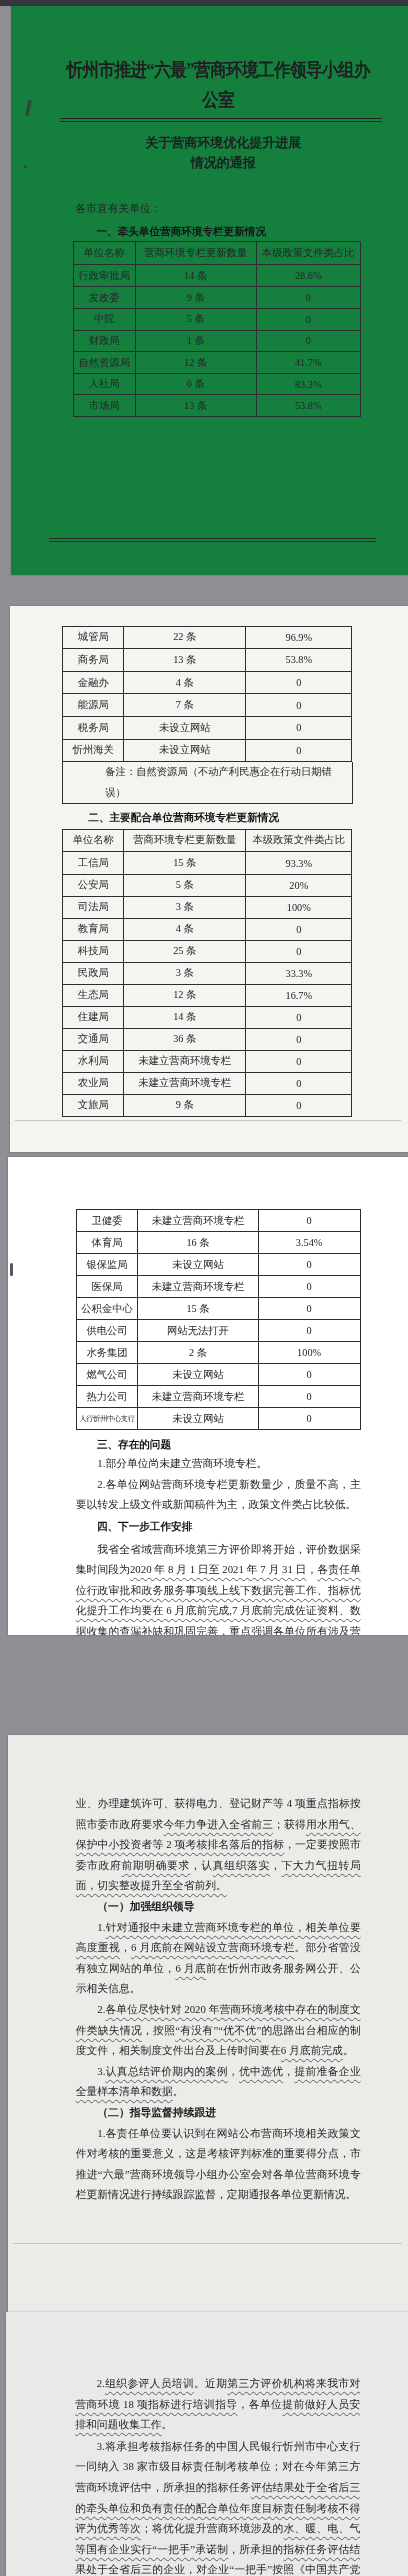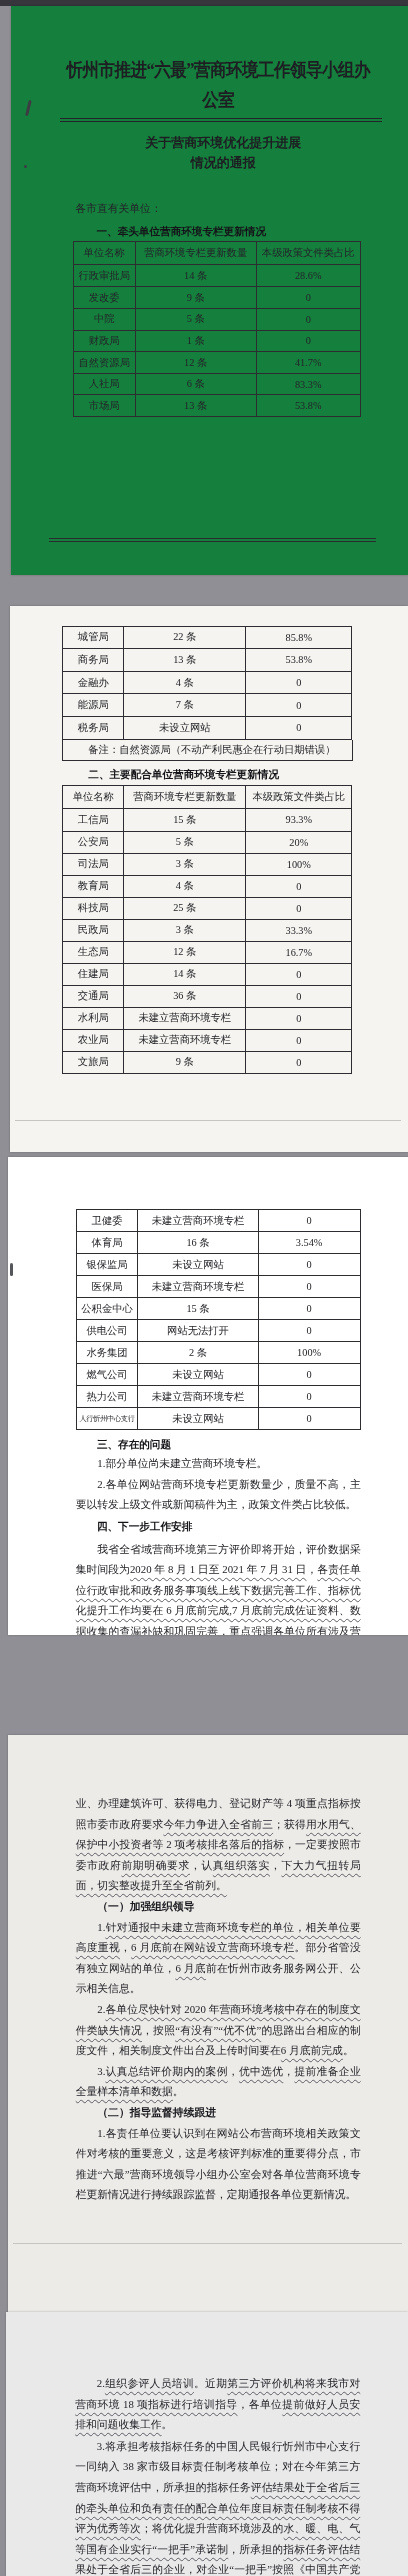--- a/index.html
+++ b/index.html
@@ -44,21 +44,21 @@
     border:1px solid #2c2c31;text-align:center;vertical-align:middle;
     font-size:10.3px;color:#232328;padding:0 1px;overflow:hidden;
   }
   table.gov td.tight{font-size:7.2px;letter-spacing:-0.3px;}
   #t1a td{height:20.6px;} #t1a tr:first-child td{height:21.6px;}
   #t1b td{height:21.6px;}
   #t2a td{height:21px;} #t2a tr:first-child td{height:21.6px;}
   #t2b td{height:21px;}
   .note-box{
     border:1px solid #2c2c31;border-top:none;box-sizing:border-box;
-    font-size:10.3px;line-height:20.6px;padding-left:25px;color:#232328;
+    font-size:10.3px;line-height:20.6px;padding-left:42px;color:#232328;
   }
   .footer-rule{position:absolute;left:38px;width:327px;height:1.5px;border-top:1px solid #2a2a2f;border-bottom:0.5px solid #2a2a2f;}
   .faint-line{position:absolute;left:5.2px;right:7.2px;height:0.5px;background:#c7c5bf;}
   .artifact{position:absolute;background:#3c3c42;border-radius:1.5px;}
   .a1{left:15.5px;top:94px;width:2.6px;height:15.5px;transform:rotate(14deg);}
   .a2{left:12.4px;top:159px;width:3.6px;height:2.6px;}
   .a3{left:2.1px;top:106px;width:3.1px;height:13.4px;background:#55555c;}
 </style>
 </head>
 <body>
@@ -137,39 +137,44 @@
     <table class="gov" id="t1b" style="margin-top:0;">
       <colgroup>
           <col style="width:61px;">
           <col style="width:122px;">
           <col style="width:106px;">
         </colgroup>
       <tbody>
           <tr>
             <td>城管局</td>
             <td>22 条</td>
-            <td>85.8%</td>
+            <td>96.9%</td>
           </tr>
           <tr>
             <td>商务局</td>
             <td>13 条</td>
             <td>53.8%</td>
           </tr>
           <tr>
             <td>金融办</td>
             <td>4 条</td>
             <td>0</td>
           </tr>
           <tr>
             <td>能源局</td>
             <td>7 条</td>
             <td>0</td>
           </tr>
           <tr>
             <td>税务局</td>
+            <td>未设立网站</td>
+            <td>0</td>
+          </tr>
+          <tr>
+            <td>忻州海关</td>
             <td>未设立网站</td>
             <td>0</td>
           </tr>
         </tbody>
     </table>
     <div class="note-box" style="width:291px;">备注：自然资源局（不动产利民惠企在行动日期错误）</div>
     <div class="section-heading" style="margin-top:5.7px;margin-left:26px;">二、主要配合单位营商环境专栏更新情况</div>
     <table class="gov" id="t2a" style="margin-top:3.1px;">
       <colgroup>
           <col style="width:61px;">

